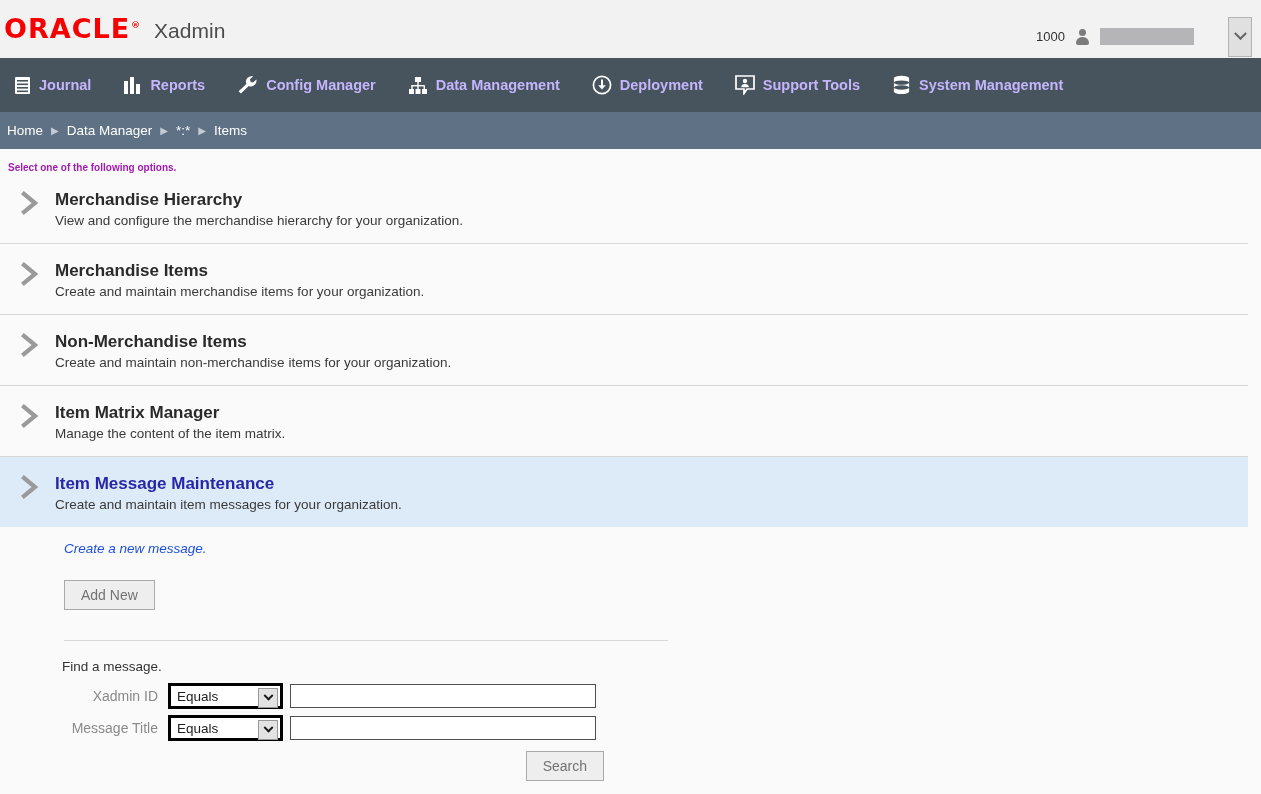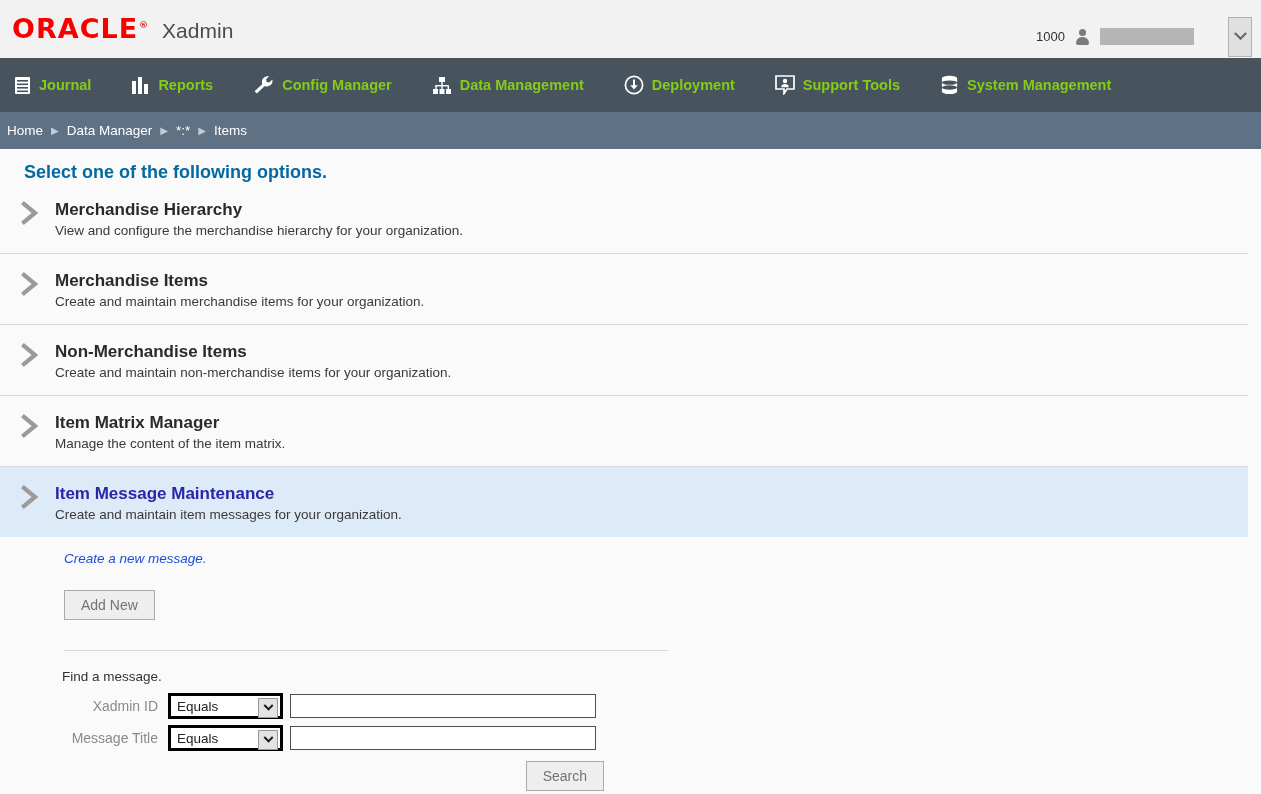--- a/index.html
+++ b/index.html
@@ -15,21 +15,21 @@
   .header {
     height: 58px;
     background: #f2f2f2;
     display: flex;
     align-items: center;
     position: relative;
   }
   .logo-wrap {
     display: flex;
     align-items: baseline;
-    margin-left: 12px;
+    margin-left: 4px;
     text-align: center;
   }
   .oracle-logo {
     font-family: "DejaVu Sans", sans-serif;
     font-size: 27px;
     font-weight: bold;
     color: #f80000;
     letter-spacing: 1.0px;
     line-height: 1;
     position: relative;
@@ -106,24 +106,24 @@
     height: 54px;
     background: #47545d;
     display: flex;
     align-items: center;
     padding-left: 14px;
   }
   .nav-item {
     display: flex;
     align-items: center;
     gap: 8px;
-    color: #84cc16;
+    color: #c4b5fd;
     font-size: 14.5px;
     font-weight: bold;
-    margin-right: 40px;
+    margin-right: 32px;
     cursor: pointer;
     white-space: nowrap;
   }
   .nav-icon { display:flex; align-items:center; justify-content:center; }
 
   
   .breadcrumb {
     height: 37px;
     background: #5e7185;
     display: flex;
@@ -146,24 +146,24 @@
     background: #fafafa;
     height: 665px;
     position: relative;
   }
   .content-inner {
     width: 1248px;
     background: #fafafa;
     height: 100%;
   }
   .intro {
-    font-size: 18px;
+    font-size: 10px;
     font-weight: bold;
-    color: #0369a1;
-    padding: 13px 0 0 24px;
+    color: #a21caf;
+    padding: 13px 0 0 8px;
   }
 
   .option-row {
     display: flex;
     align-items: flex-start;
     padding: 16px 0 15px 20px;
     border-bottom: 1px solid #d8d8d8;
     cursor: pointer;
     width: 1248px;
   }

